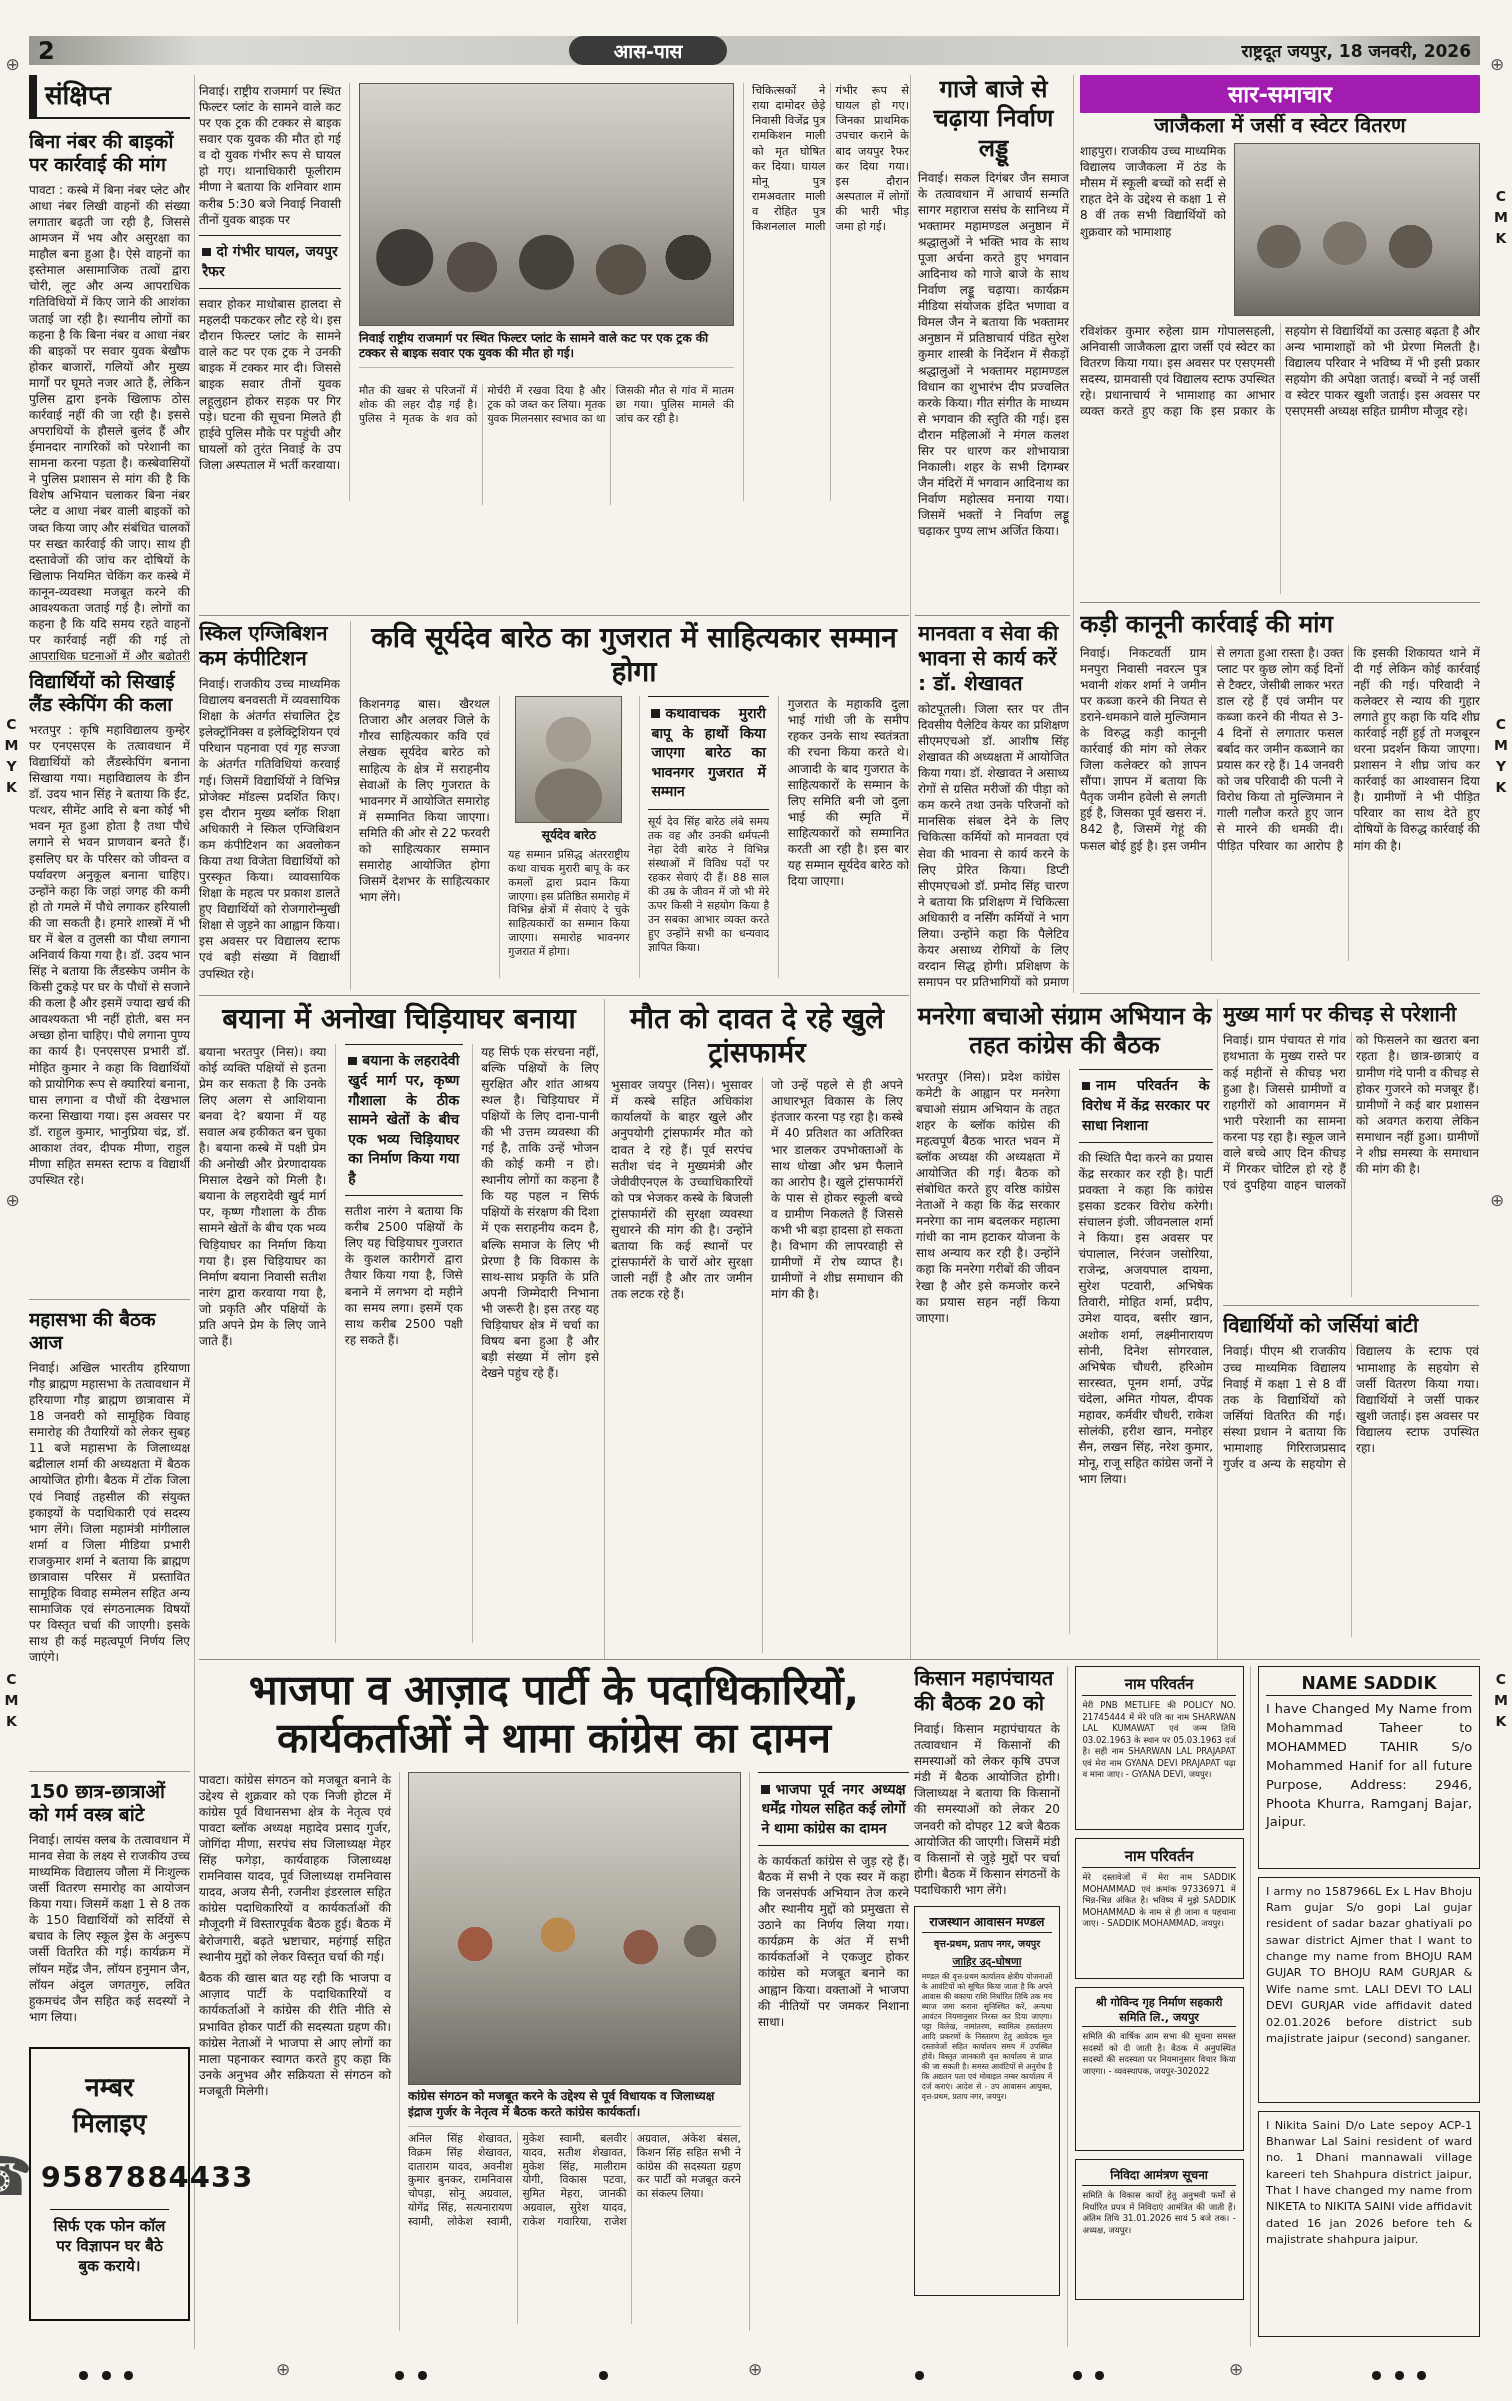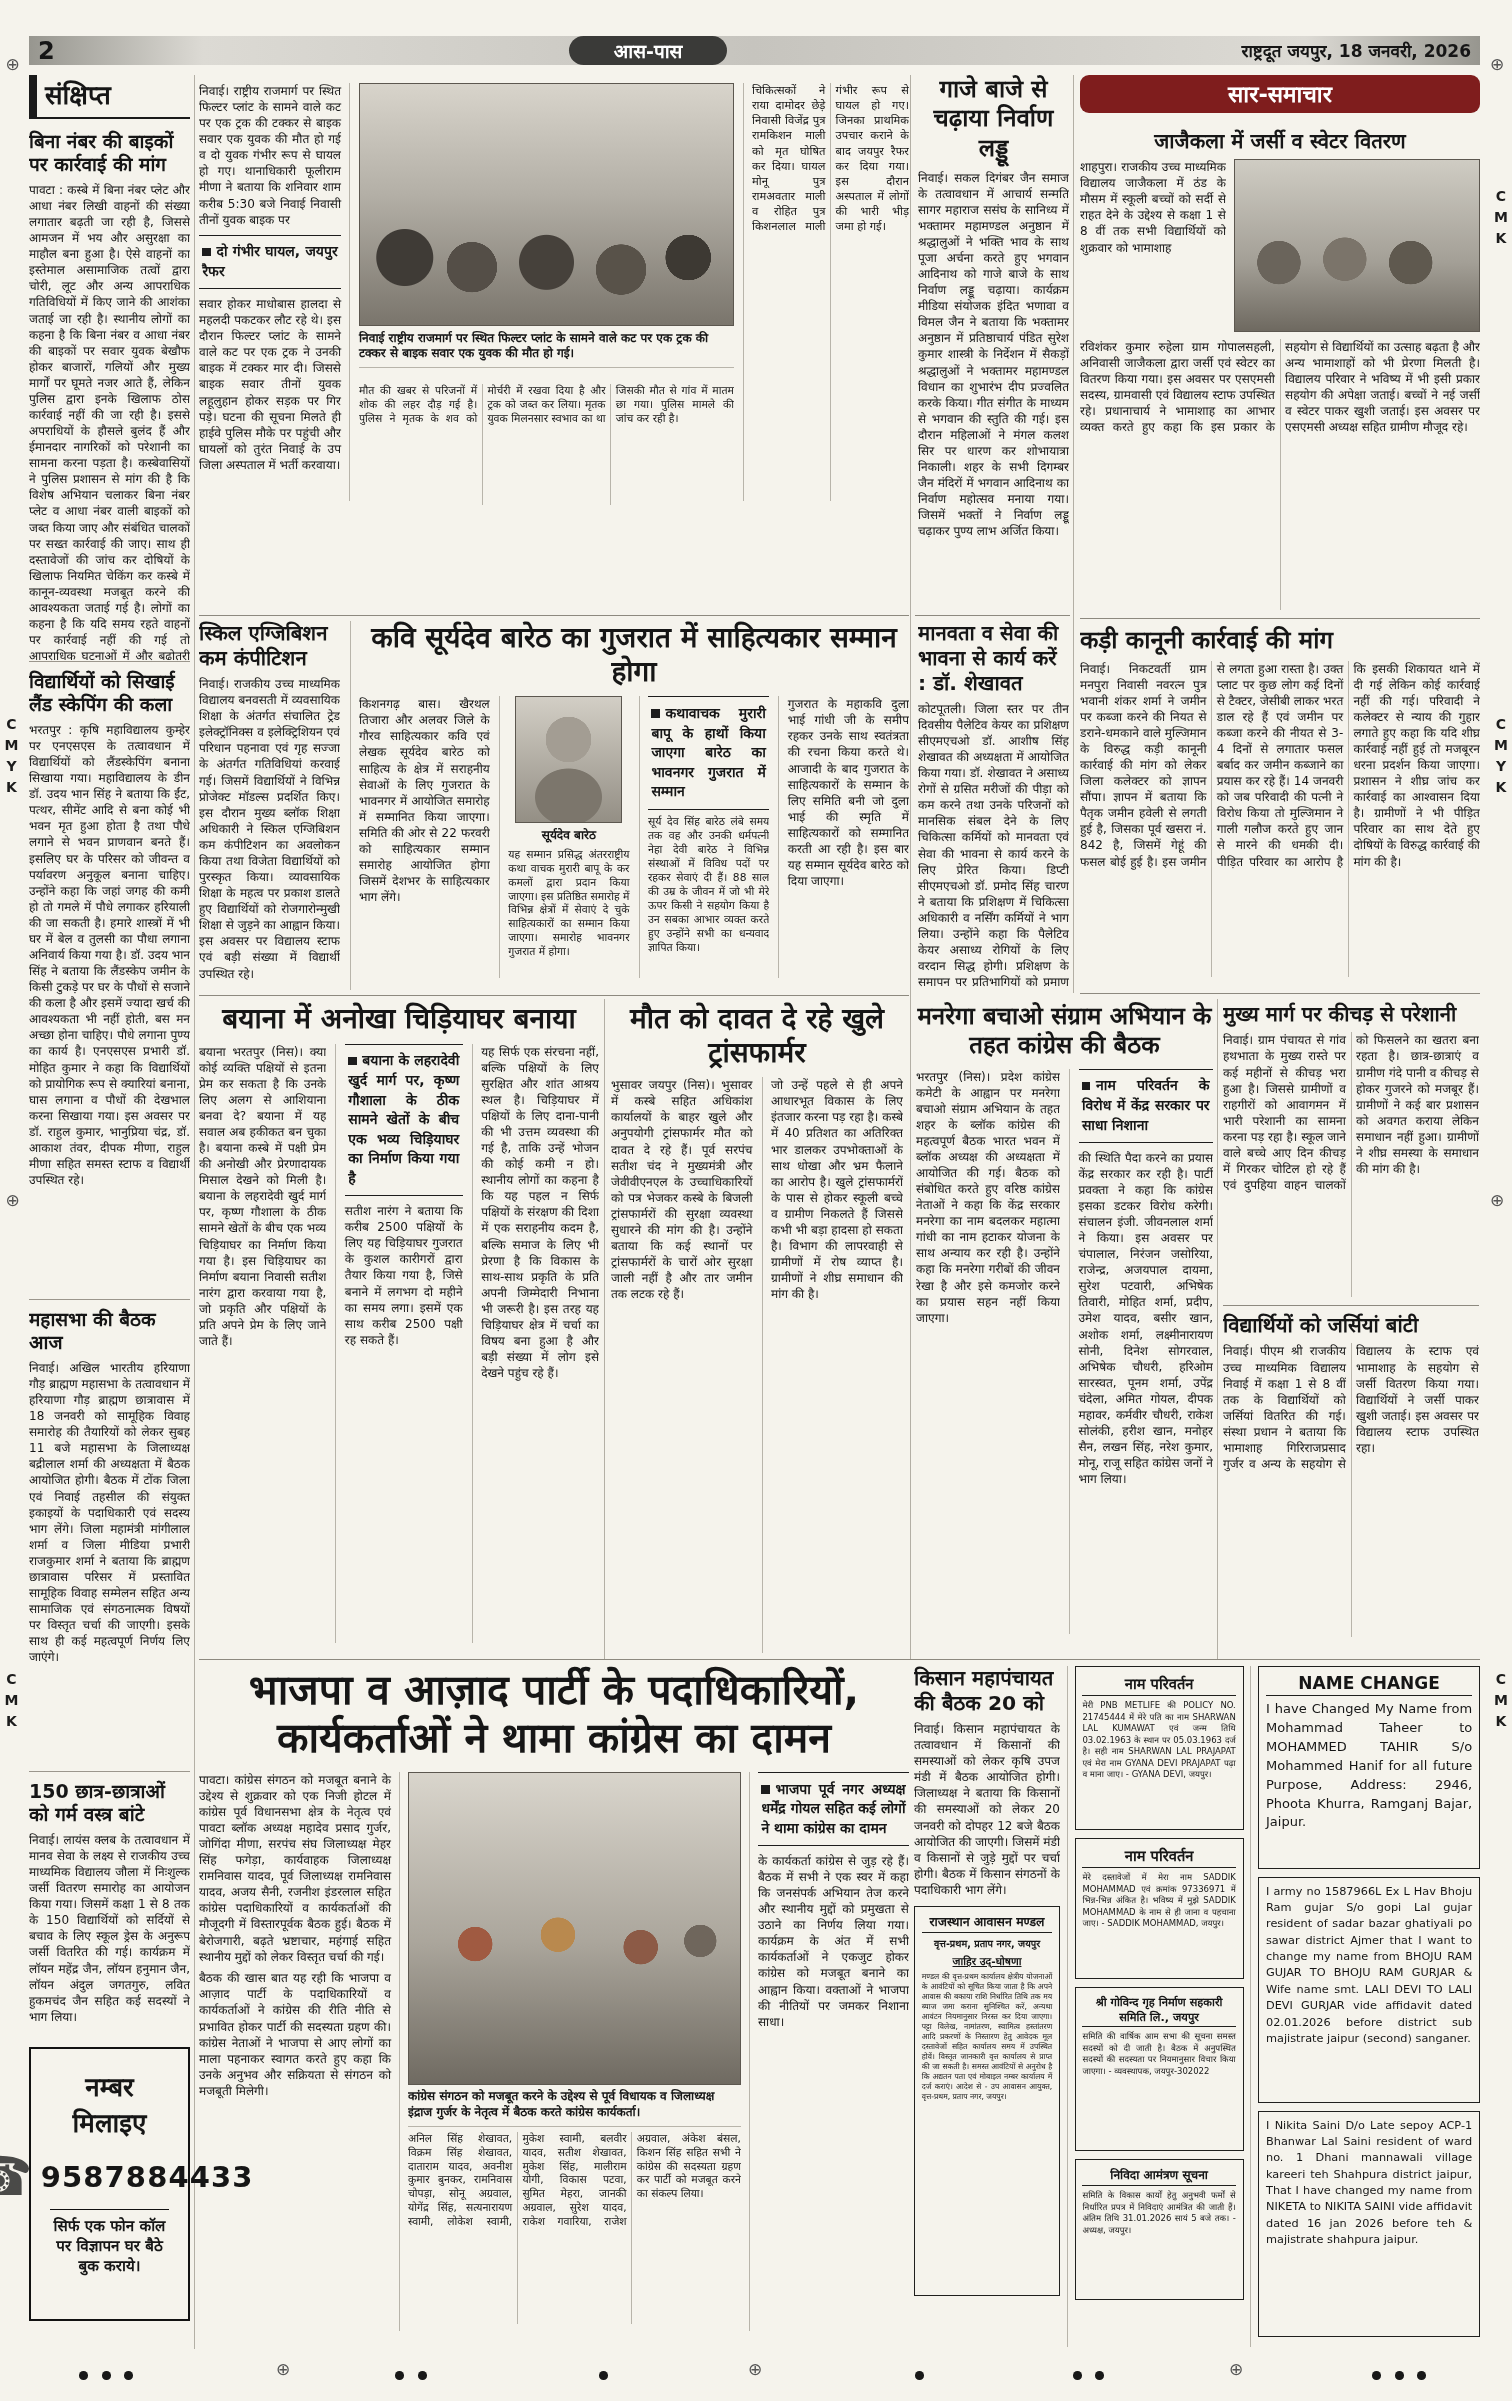--- a/index.html
+++ b/index.html
@@ -60,22 +60,22 @@
       linear-gradient(180deg,#d9d5cc 0%,#aaa59b 55%,#6f6a61 100%);}
   .caption{font-size:12px;font-weight:bold;line-height:1.3;padding-top:4.5px;}
   
   .cols2{column-count:2;column-gap:10.2px;column-rule:0.6px solid #b8b4aa;}
   .cols3{column-count:3;column-gap:10.2px;column-rule:0.6px solid #b8b4aa;}
   .grid3{display:grid;grid-template-columns:repeat(3,1fr);gap:9px;}
   .grid4{display:grid;grid-template-columns:repeat(4,1fr);gap:9px;}
   .grid2{display:grid;grid-template-columns:repeat(2,1fr);gap:9px;}
   .gcol+.gcol{border-left:0.6px solid #b8b4aa;padding-left:8.5px;}
   
-  .saar-head{background:#7f1d1d;color:#fff;font-size:22.6px;font-weight:bold;text-align:center;
-      padding:3.4px 0;border-radius:9px;margin-bottom:16px;}
+  .saar-head{background:#a21caf;color:#fff;font-size:22.6px;font-weight:bold;text-align:center;
+      padding:3.4px 0;border-radius:1px;margin-bottom:0;}
   
   .notice{border:1.1px solid #20201e;padding:5.6px 6.8px;box-sizing:border-box;margin-bottom:8px;overflow:hidden;}
   .notice-title{font-weight:bold;text-align:center;font-size:14.7px;border-bottom:1.1px solid #20201e;
       padding-bottom:2.3px;margin-bottom:4.5px;}
   .fineprint{font-size:8.5px;line-height:1.35;text-align:justify;}
   .fineprint-xs{font-size:7.6px;line-height:1.32;text-align:justify;}
   
   .adbox{border:2.8px solid #121212;padding:19px;box-sizing:border-box;text-align:center;}
   .ad-title{font-size:26px;font-weight:bold;}
   .ad-phone{font-size:29px;font-weight:bold;letter-spacing:1.1px;}
@@ -320,21 +320,21 @@
         <div class="fineprint">समिति की वार्षिक आम सभा की सूचना समस्त सदस्यों को दी जाती है। बैठक में अनुपस्थित सदस्यों की सदस्यता पर नियमानुसार विचार किया जाएगा। - व्यवस्थापक, जयपुर-302022</div>
       </div>
       <div class="notice" style="height:141px;margin-bottom:0;">
         <div class="notice-title" style="font-size:12px;">निविदा आमंत्रण सूचना</div>
         <div class="fineprint">समिति के विकास कार्यों हेतु अनुभवी फर्मों से निर्धारित प्रपत्र में निविदाएं आमंत्रित की जाती हैं। अंतिम तिथि 31.01.2026 सायं 5 बजे तक। - अध्यक्ष, जयपुर।</div>
       </div>
     </div>
 
     <div class="clip" style="flex:1;border-left:0.6px solid #b8b4aa;padding-left:6.8px;">
       <div class="notice" style="height:203px;">
-        <div class="notice-title" style="font-size:17px;">NAME CHANGE</div>
+        <div class="notice-title" style="font-size:17px;">NAME SADDIK</div>
         <div style="font-size:13px;line-height:1.45;text-align:justify;">I have Changed My Name from Mohammad Taheer to MOHAMMED TAHIR S/o Mohammed Hanif for all future Purpose, Address: 2946, Phoota Khurra, Ramganj Bajar, Jaipur.</div>
       </div>
       <div class="notice" style="height:226px;">
         <div style="font-size:11.3px;line-height:1.45;text-align:justify;">I army no 1587966L Ex L Hav Bhoju Ram gujar S/o gopi Lal gujar resident of sadar bazar ghatiyali po sawar district Ajmer that I want to change my name from BHOJU RAM GUJAR TO BHOJU RAM GURJAR &amp; Wife name smt. LALI DEVI TO LALI DEVI GURJAR vide affidavit dated 02.01.2026 before district sub majistrate jaipur (second) sanganer.</div>
       </div>
       <div class="notice" style="height:226px;margin-bottom:0;">
         <div style="font-size:11.3px;line-height:1.45;text-align:justify;">I Nikita Saini D/o Late sepoy ACP-1 Bhanwar Lal Saini resident of ward no. 1 Dhani mannawali village kareeri teh Shahpura district jaipur, That I have changed my name from NIKETA to NIKITA SAINI vide affidavit dated 16 jan 2026 before teh &amp; majistrate shahpura jaipur.</div>
       </div>
     </div>
   </div>

